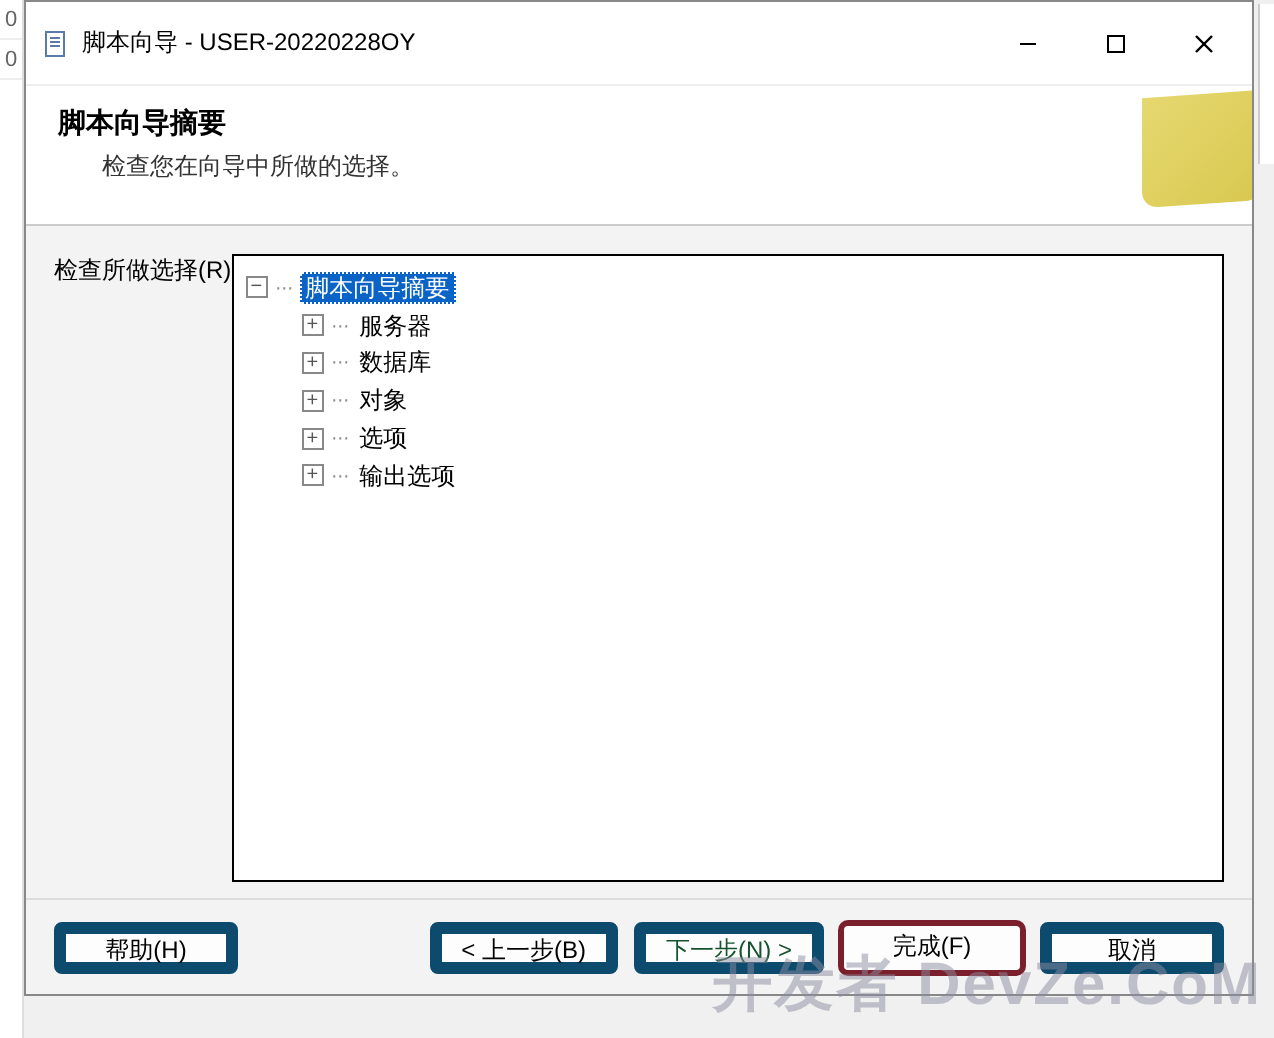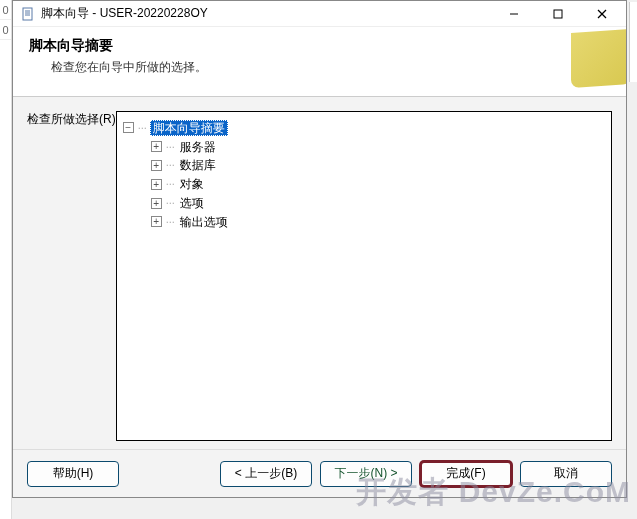--- a/index.html
+++ b/index.html
@@ -31,21 +31,21 @@
   .window {
     position: absolute;
     left: 12px; top: 0;
     width: 615px; height: 498px;
     background: #fff;
     border: 1px solid #888;
     display: flex;
     flex-direction: column;
   }
   .titlebar {
-    height: 26px;
+    height: 42px;
     display: flex;
     align-items: center;
     padding: 0 2px 0 8px;
     background: #fff;
     border-bottom: 1px solid #eee;
   }
   .titlebar .app-icon {
     width: 14px; height: 14px;
     margin-right: 6px;
     display: inline-flex;
@@ -147,21 +147,21 @@
     background: #f3f3f3;
     display: flex;
     align-items: center;
     padding: 0 14px;
     gap: 8px;
     border-top: 1px solid #ddd;
   }
   .btn {
     height: 26px;
     min-width: 92px;
-    border: 1px solid #0c4a6e;
+    border: 6px solid #0c4a6e;
     border-radius: 4px;
     background: #fdfdfd;
     font-size: 12px;
     font-family: inherit;
     padding: 0 10px;
     color: #000;
   }
   .btn.disabled { color: #14532d; }
   .btn.highlight {
     border: 2px solid #7a1f2b;

